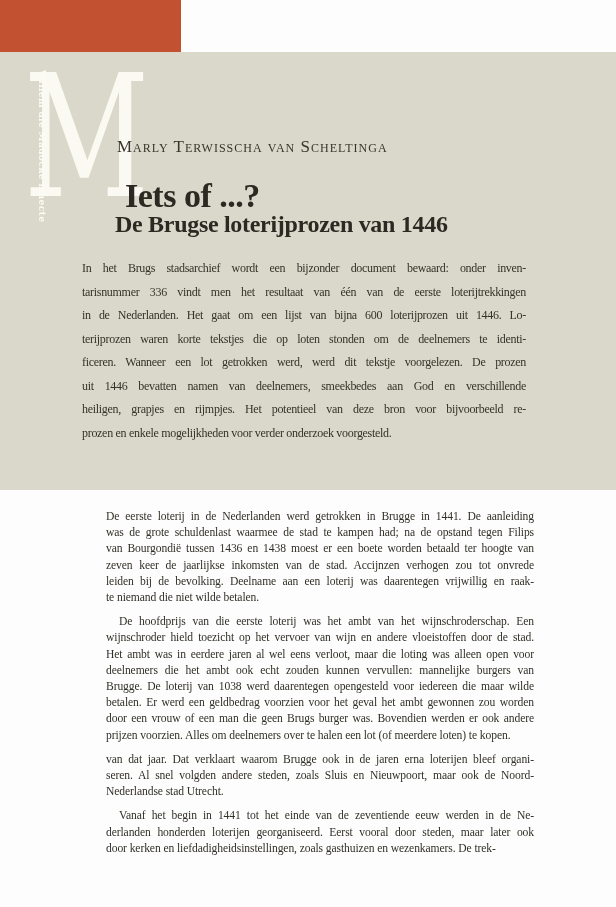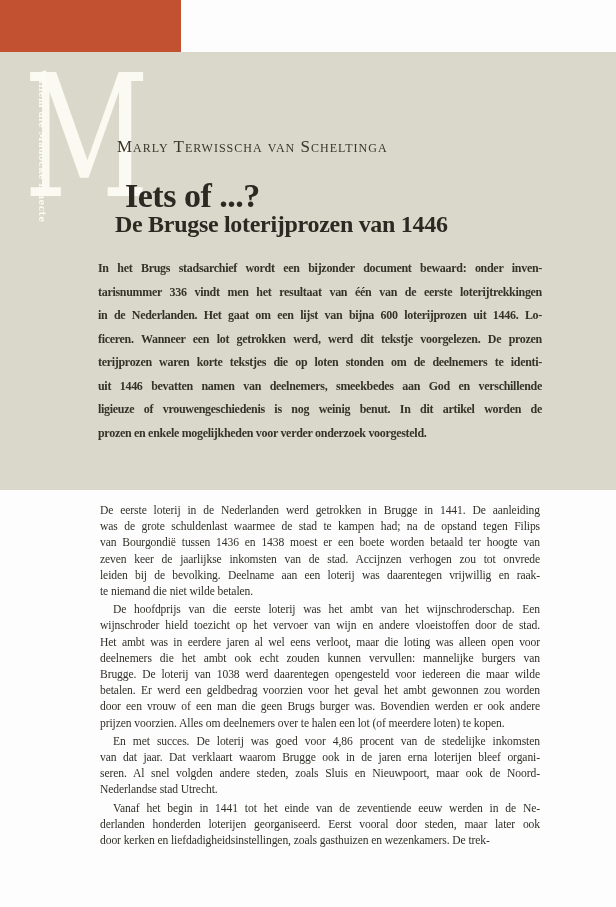--- a/index.html
+++ b/index.html
@@ -51,32 +51,32 @@
     font-size:34px; font-weight:bold; letter-spacing:-0.5px;
     color:#2b2922;
   }
   .subtitle {
     position:absolute; left:115px; top:211px;
     font-size:24px; font-weight:bold; letter-spacing:-0.3px;
     color:#2b2922;
   }
 
   .intro {
-    position:absolute; left:98px; top:257px; width:444px;
-    font-size:12px; font-weight:700;
+    position:absolute; left:82px; top:257px; width:444px;
+    font-size:12px; font-weight:400;
     line-height:23.5px; letter-spacing:-0.3px;
     color:#35322a;
   }
   .body-text {
     position:absolute; left:98px; top:501px; width:444px;
     font-size:11.6px;
     line-height:16.2px; letter-spacing:-0.1px;
     color:#322f27;
   }
-  .bpara { margin:2px; }
+  .bpara { margin:8px; }
 
   .tline { text-align:justify; text-align-last:justify; white-space:nowrap; }
   .tline.pl { text-align-last:left; }
   .tline.ind { text-indent:13px; }
 </style>
 </head>
 <body>
 
 <div class="page">
 
@@ -92,24 +92,24 @@
   <div class="author">Marly Terwisscha van Scheltinga</div>
 
   <h1 class="title" style="margin:12px; font-weight:bold;">Iets of ...?</h1>
 
   <h2 class="subtitle" style="margin:0; font-weight:bold;">De Brugse loterijprozen van 1446</h2>
 
   <div class="intro">
       <div class="tline">In het Brugs stadsarchief wordt een bijzonder document bewaard: onder inven-</div>
       <div class="tline">tarisnummer 336 vindt men het resultaat van één van de eerste loterijtrekkingen</div>
       <div class="tline">in de Nederlanden. Het gaat om een lijst van bijna 600 loterijprozen uit 1446. Lo-</div>
+      <div class="tline">terijprozen waren korte tekstjes die op loten stonden om de deelnemers te identi-</div>
       <div class="tline">ficeren. Wanneer een lot getrokken werd, werd dit tekstje voorgelezen. De prozen</div>
-      <div class="tline">terijprozen waren korte tekstjes die op loten stonden om de deelnemers te identi-</div>
       <div class="tline">uit 1446 bevatten namen van deelnemers, smeekbedes aan God en verschillende</div>
-      <div class="tline">ligieuze of vrouwengeschiedenis is nog weinig benut. In dit artikel worden de</div>
+      <div class="tline">heiligen, grapjes en rijmpjes. Het potentieel van deze bron voor bijvoorbeeld re-</div>
       <div class="tline pl">prozen en enkele mogelijkheden voor verder onderzoek voorgesteld.</div>
     </div>
 
   <div class="body-text">
       <div class="bpara">
         <div class="tline">De eerste loterij in de Nederlanden werd getrokken in Brugge in 1441. De aanleiding</div>
         <div class="tline">was de grote schuldenlast waarmee de stad te kampen had; na de opstand tegen Filips</div>
         <div class="tline">van Bourgondië tussen 1436 en 1438 moest er een boete worden betaald ter hoogte van</div>
         <div class="tline">zeven keer de jaarlijkse inkomsten van de stad. Accijnzen verhogen zou tot onvrede</div>
         <div class="tline">leiden bij de bevolking. Deelname aan een loterij was daarentegen vrijwillig en raak-</div>
@@ -119,21 +119,20 @@
         <div class="tline ind">De hoofdprijs van die eerste loterij was het ambt van het wijnschroderschap. Een</div>
         <div class="tline">wijnschroder hield toezicht op het vervoer van wijn en andere vloeistoffen door de stad.</div>
         <div class="tline">Het ambt was in eerdere jaren al wel eens verloot, maar die loting was alleen open voor</div>
         <div class="tline">deelnemers die het ambt ook echt zouden kunnen vervullen: mannelijke burgers van</div>
         <div class="tline">Brugge. De loterij van 1038 werd daarentegen opengesteld voor iedereen die maar wilde</div>
         <div class="tline">betalen. Er werd een geldbedrag voorzien voor het geval het ambt gewonnen zou worden</div>
         <div class="tline">door een vrouw of een man die geen Brugs burger was. Bovendien werden er ook andere</div>
         <div class="tline pl">prijzen voorzien. Alles om deelnemers over te halen een lot (of meerdere loten) te kopen.</div>
       </div>
       <div class="bpara">
-        <div class="tline ind">En met succes. De loterij was goed voor 4,86 procent van de stedelijke inkomsten</div>
         <div class="tline">van dat jaar. Dat verklaart waarom Brugge ook in de jaren erna loterijen bleef organi-</div>
         <div class="tline">seren. Al snel volgden andere steden, zoals Sluis en Nieuwpoort, maar ook de Noord-</div>
         <div class="tline pl">Nederlandse stad Utrecht.</div>
       </div>
       <div class="bpara">
         <div class="tline ind">Vanaf het begin in 1441 tot het einde van de zeventiende eeuw werden in de Ne-</div>
         <div class="tline">derlanden honderden loterijen georganiseerd. Eerst vooral door steden, maar later ook</div>
         <div class="tline pl">door kerken en liefdadigheidsinstellingen, zoals gasthuizen en wezenkamers. De trek-</div>
       </div>
     </div>

